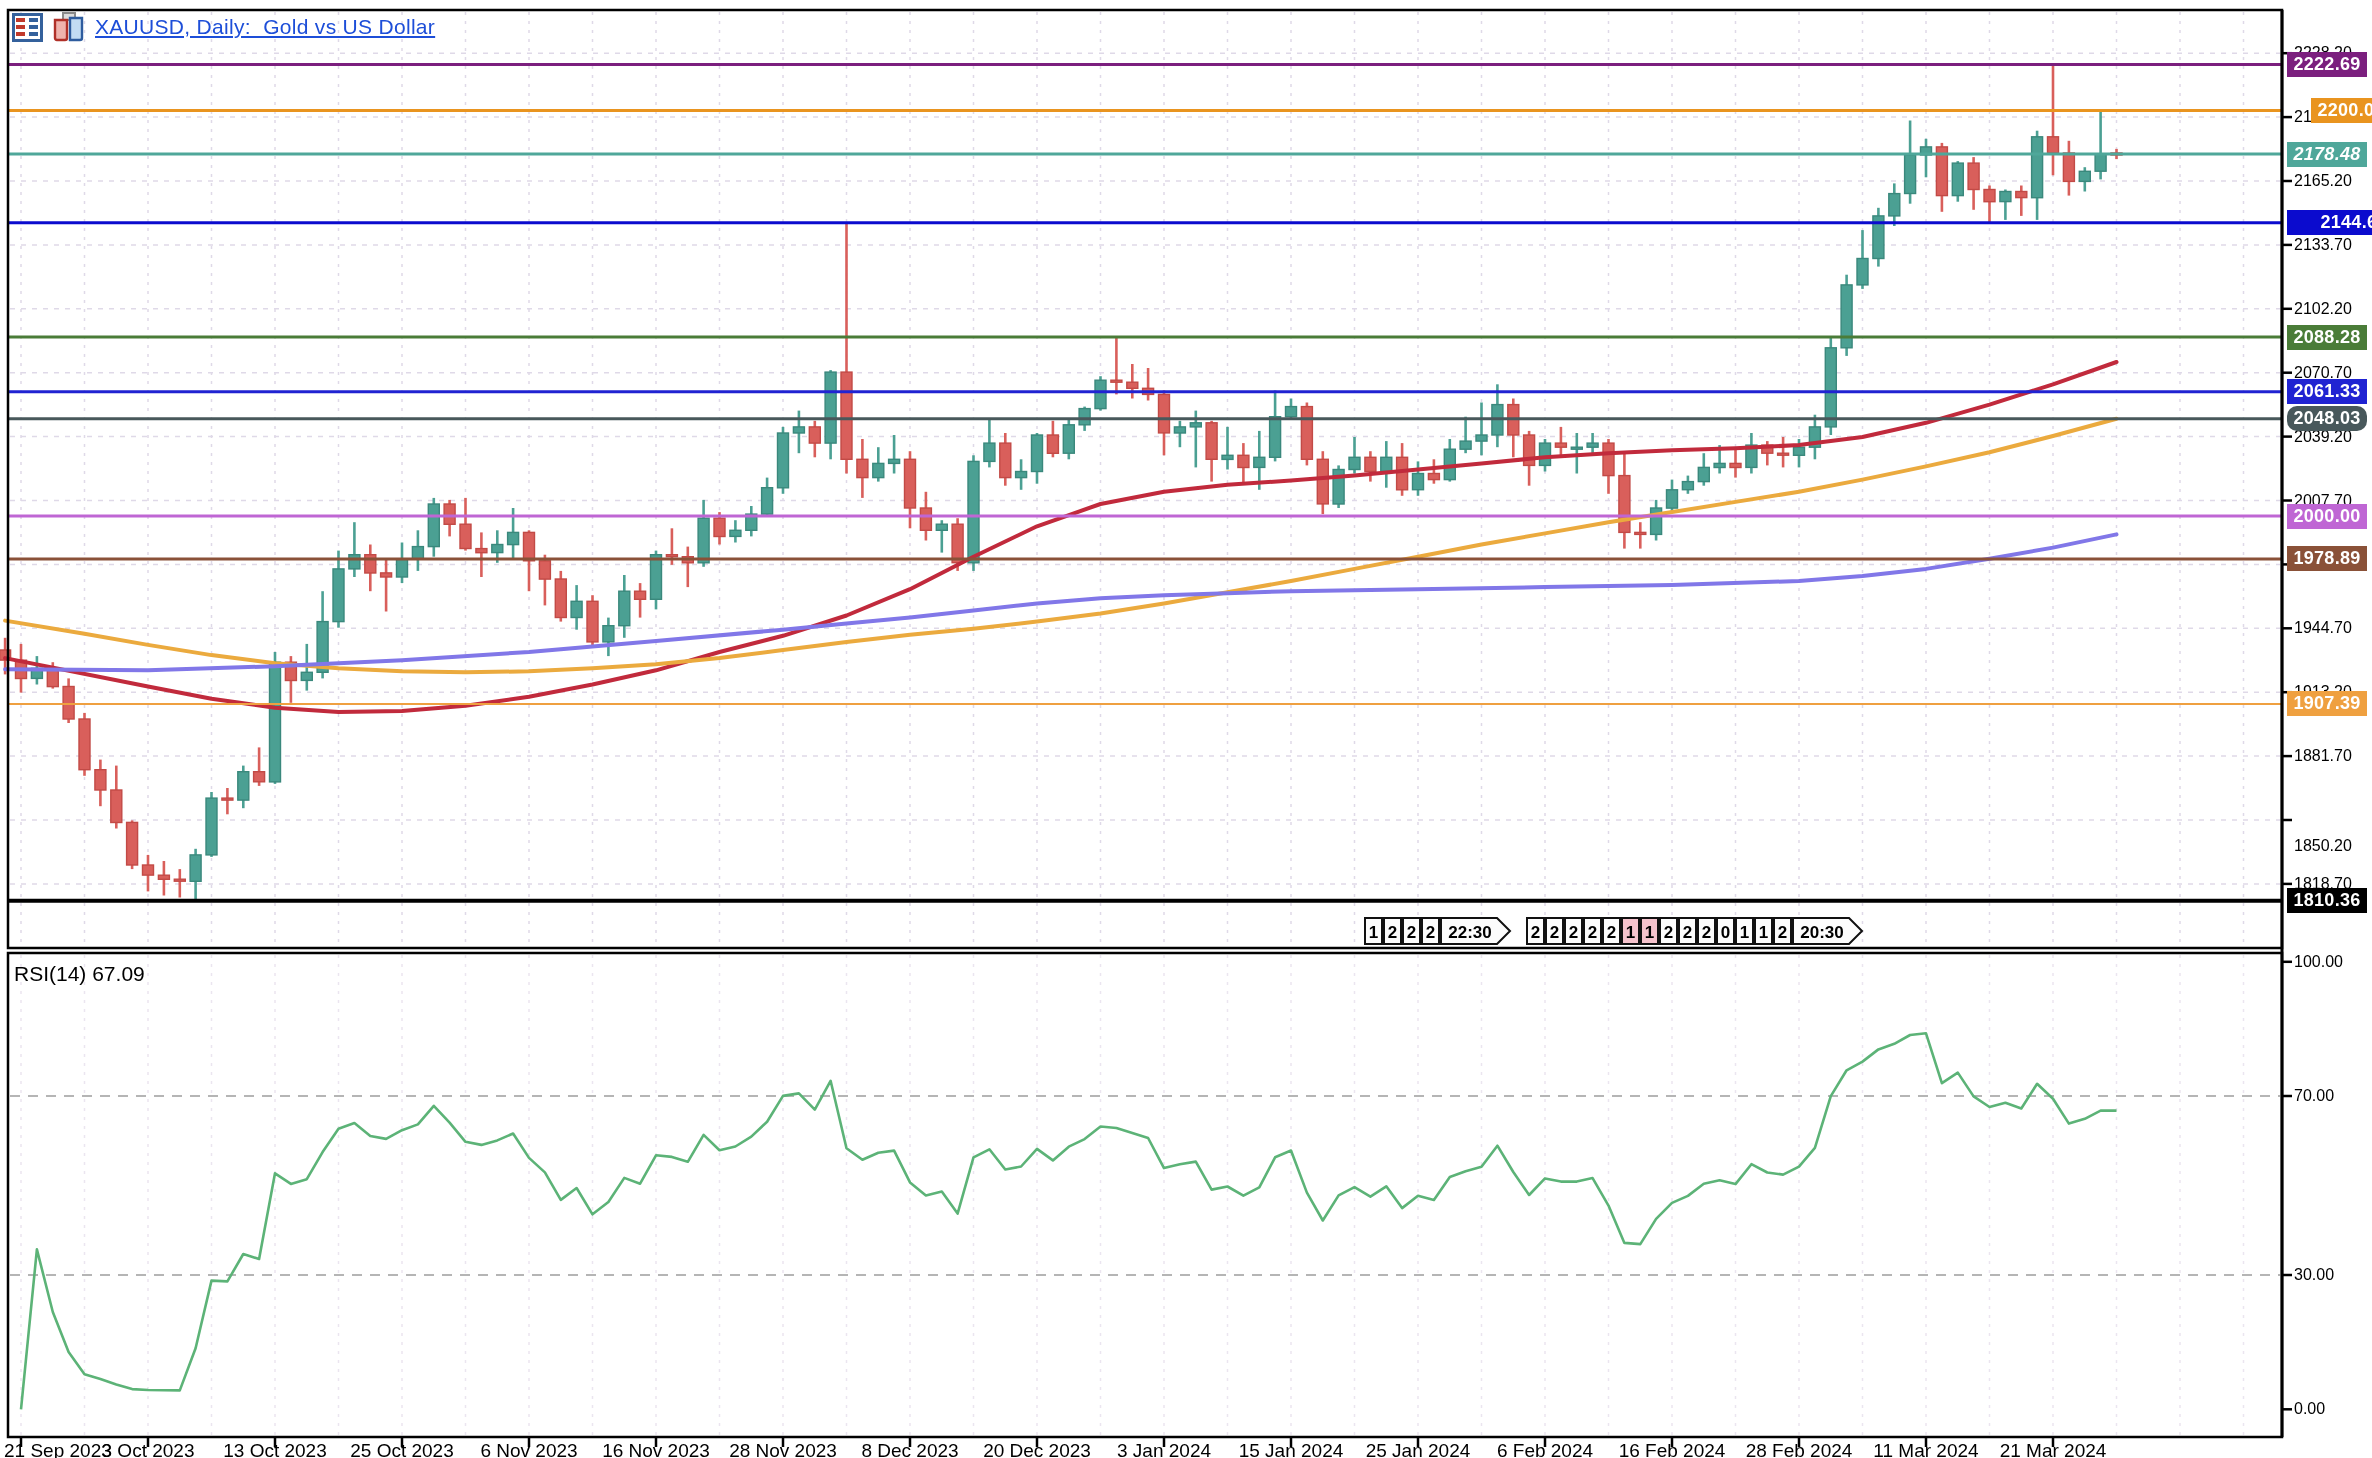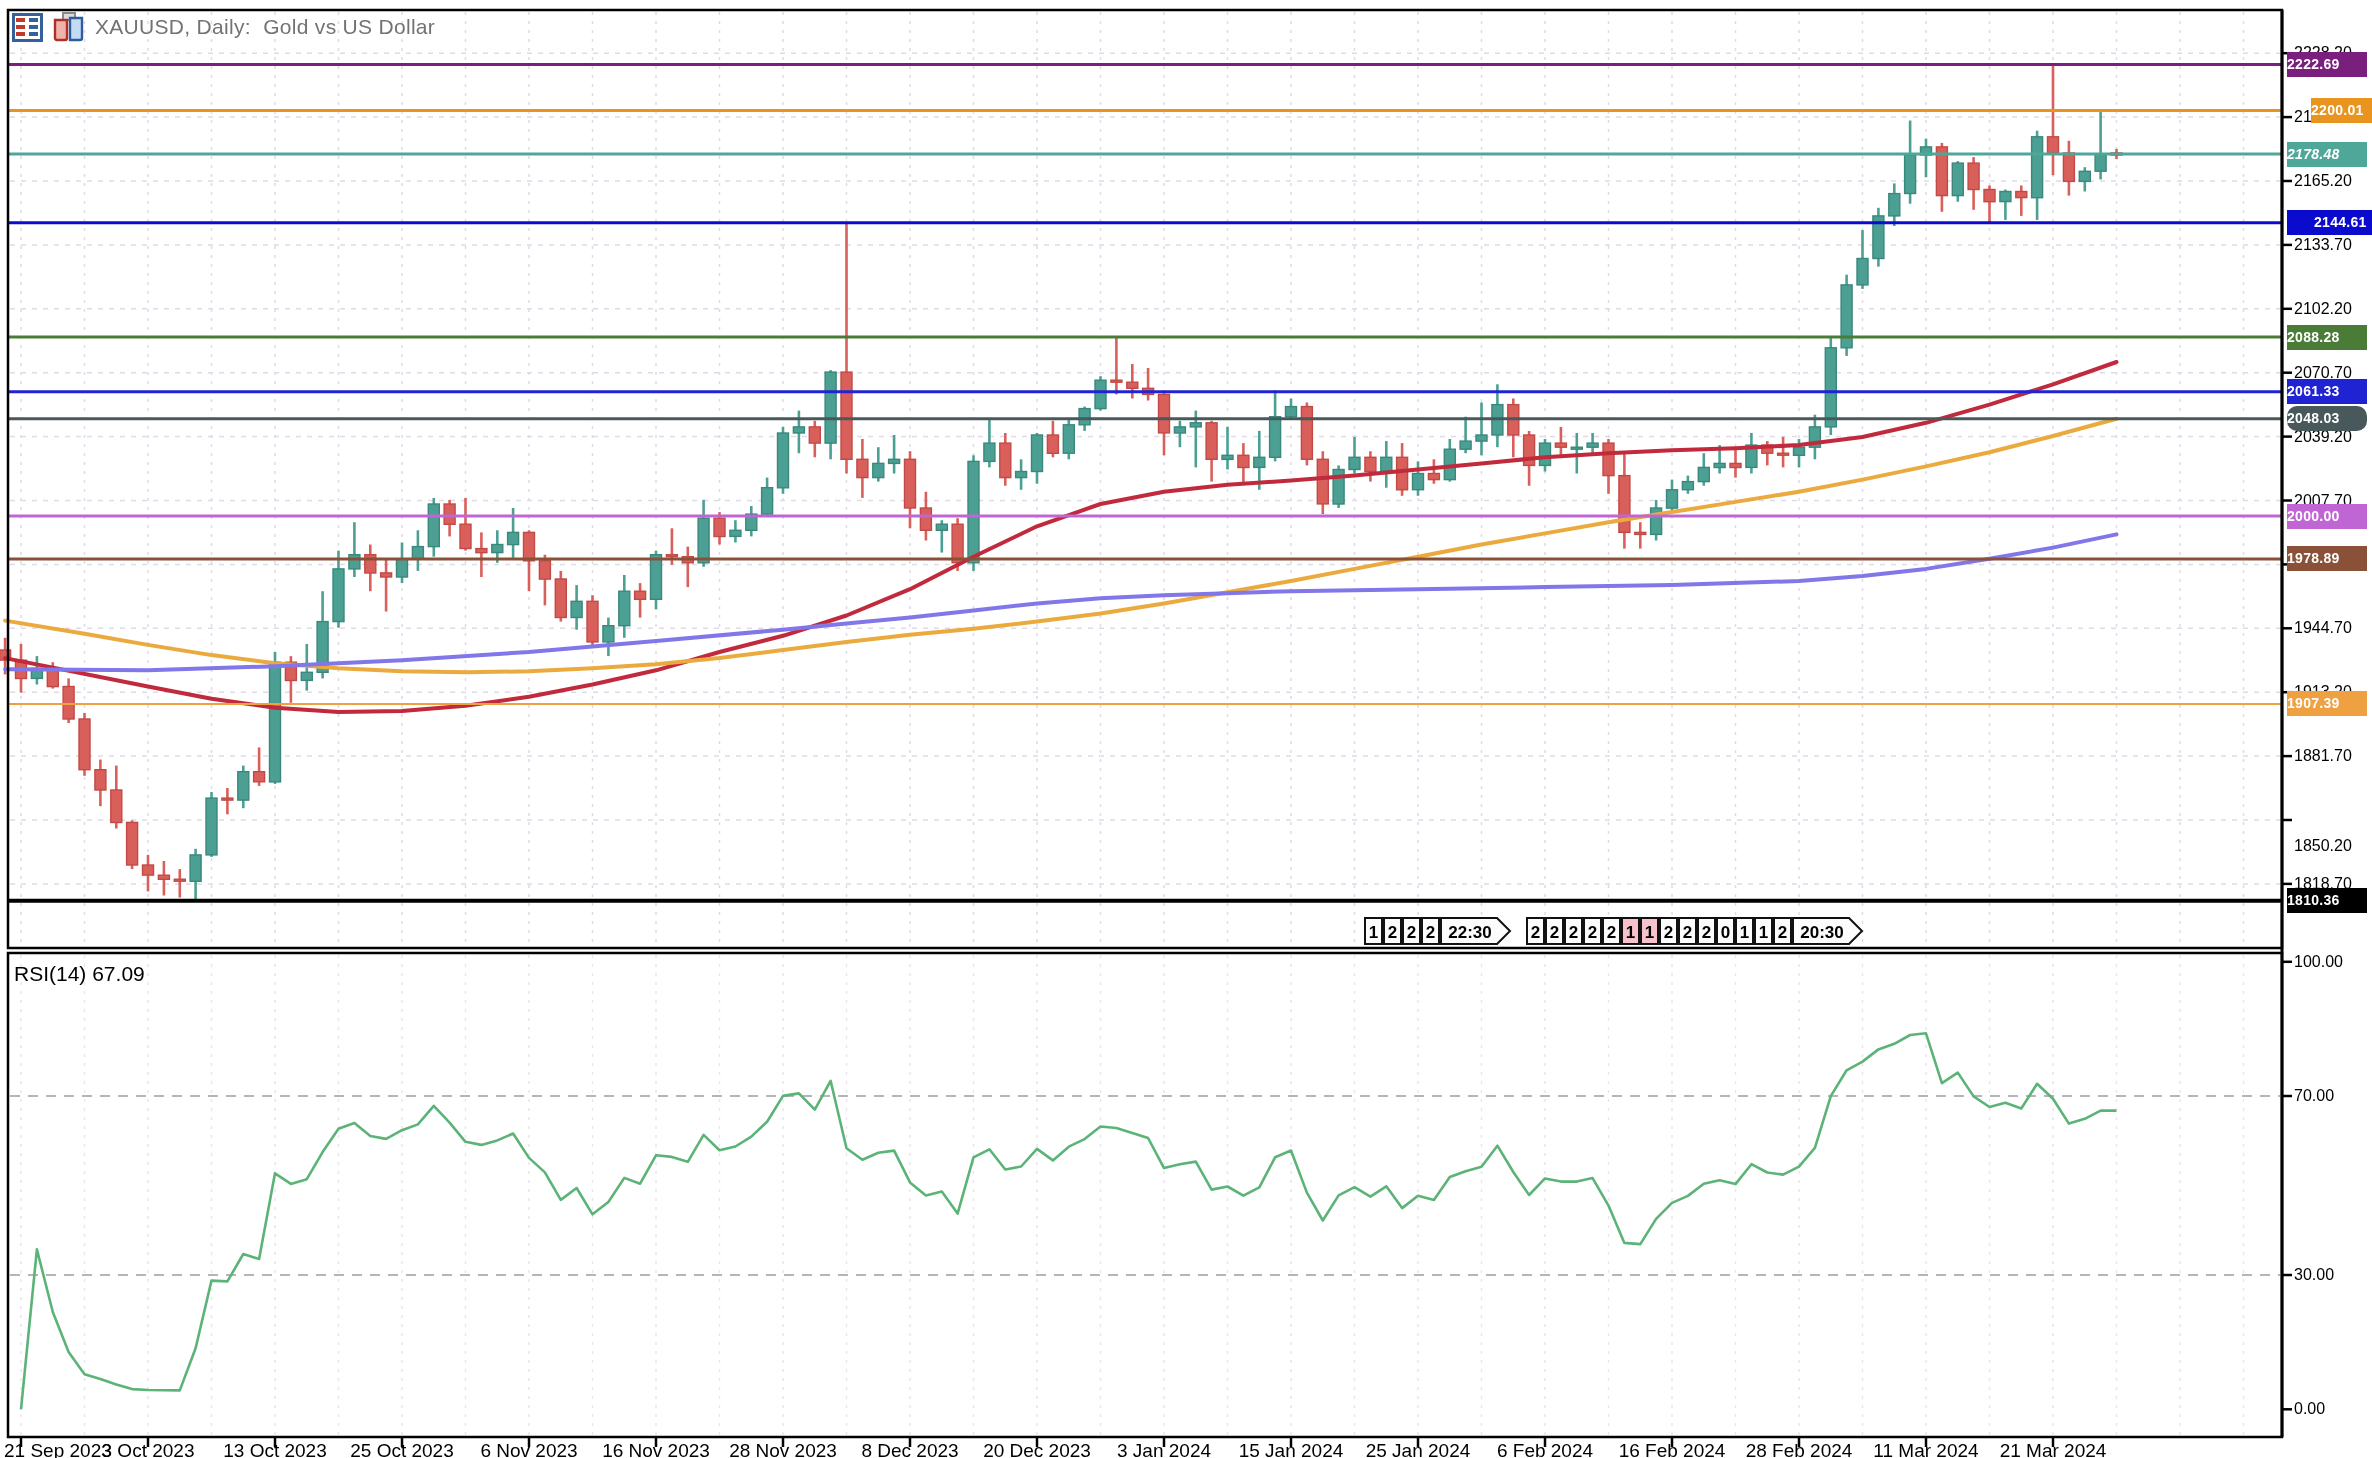--- a/index.html
+++ b/index.html
@@ -1,26 +1,26 @@
 <!DOCTYPE html>
 <html><head>
 <meta charset="utf-8">
 <style>
   html,body{margin:0;padding:0;background:#fff;}
   .screen{position:relative;width:2372px;height:1458px;background:#ffffff;
           font-family:"Liberation Sans",sans-serif;overflow:hidden;}
   #plot{position:absolute;left:0;top:0;width:2372px;height:1458px;}
   #labels-layer{position:absolute;left:0;top:0;width:2372px;height:1458px;pointer-events:none;}
   .chart-title-bar{position:absolute;left:12px;top:12px;display:flex;align-items:center;gap:10px;z-index:5;}
-  .chart-title-text{font-size:21px;color:#737373;white-space:pre;letter-spacing:.3px;}
+  .chart-title-text{font-size:21px;color:#1d4ed8;white-space:pre;letter-spacing:.3px;text-decoration:underline;}
   .rsi-label{position:absolute;left:14px;top:962px;font-size:21px;color:#000;z-index:5;white-space:pre;}
   .tick-label{position:absolute;left:2294px;width:76px;height:24px;line-height:24px;
               font-size:16px;color:#000;white-space:nowrap;}
-  .level-label{position:absolute;left:2287px;width:80px;height:25px;line-height:25px;text-align:left;
-               font-size:14px;font-weight:bold;color:#fff;letter-spacing:.3px;}
+  .level-label{position:absolute;left:2287px;width:80px;height:25px;line-height:25px;text-align:center;
+               font-size:18px;font-weight:bold;color:#fff;letter-spacing:.3px;}
   .date-label{position:absolute;top:1440px;font-size:19px;color:#000;white-space:nowrap;transform:translateX(-50%);}
   .date-label.first{transform:none;}
   .icon{display:inline-block;line-height:0;}
 </style>
 </head>
 <body>
 
 <div class="screen">
 
   <div id="plot"><svg width="2372" height="1458" viewBox="0 0 2372 1458">

